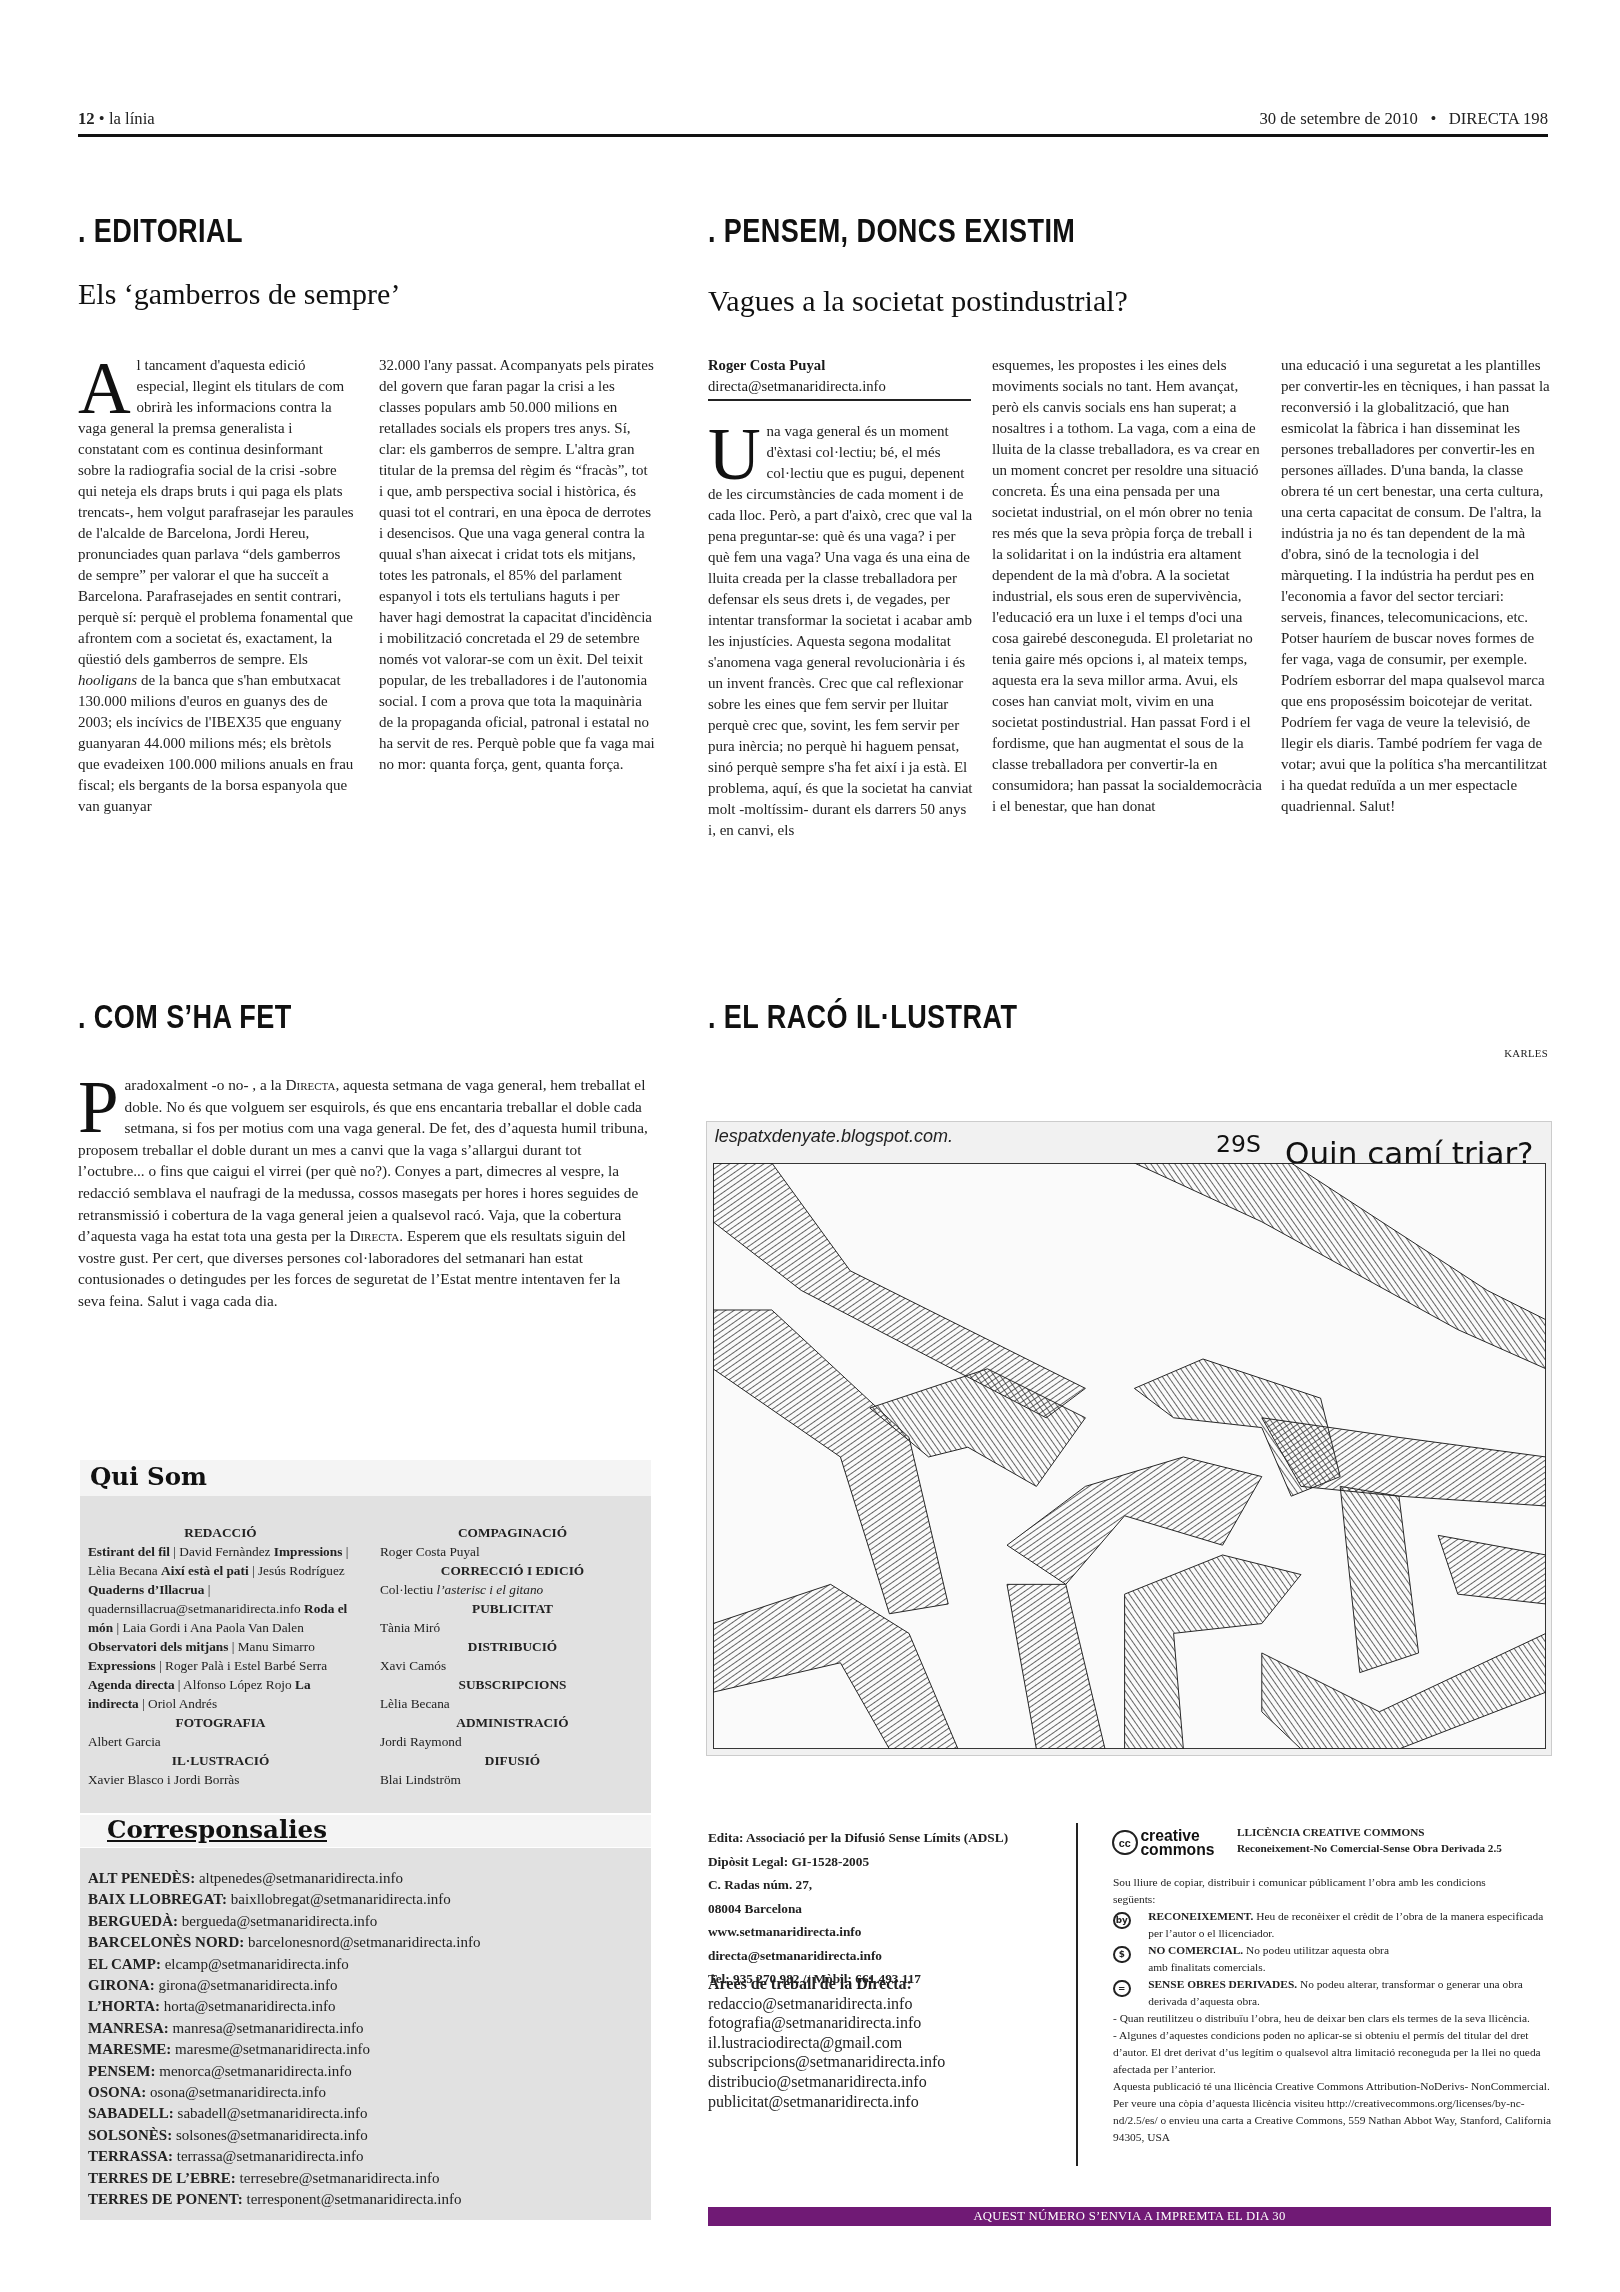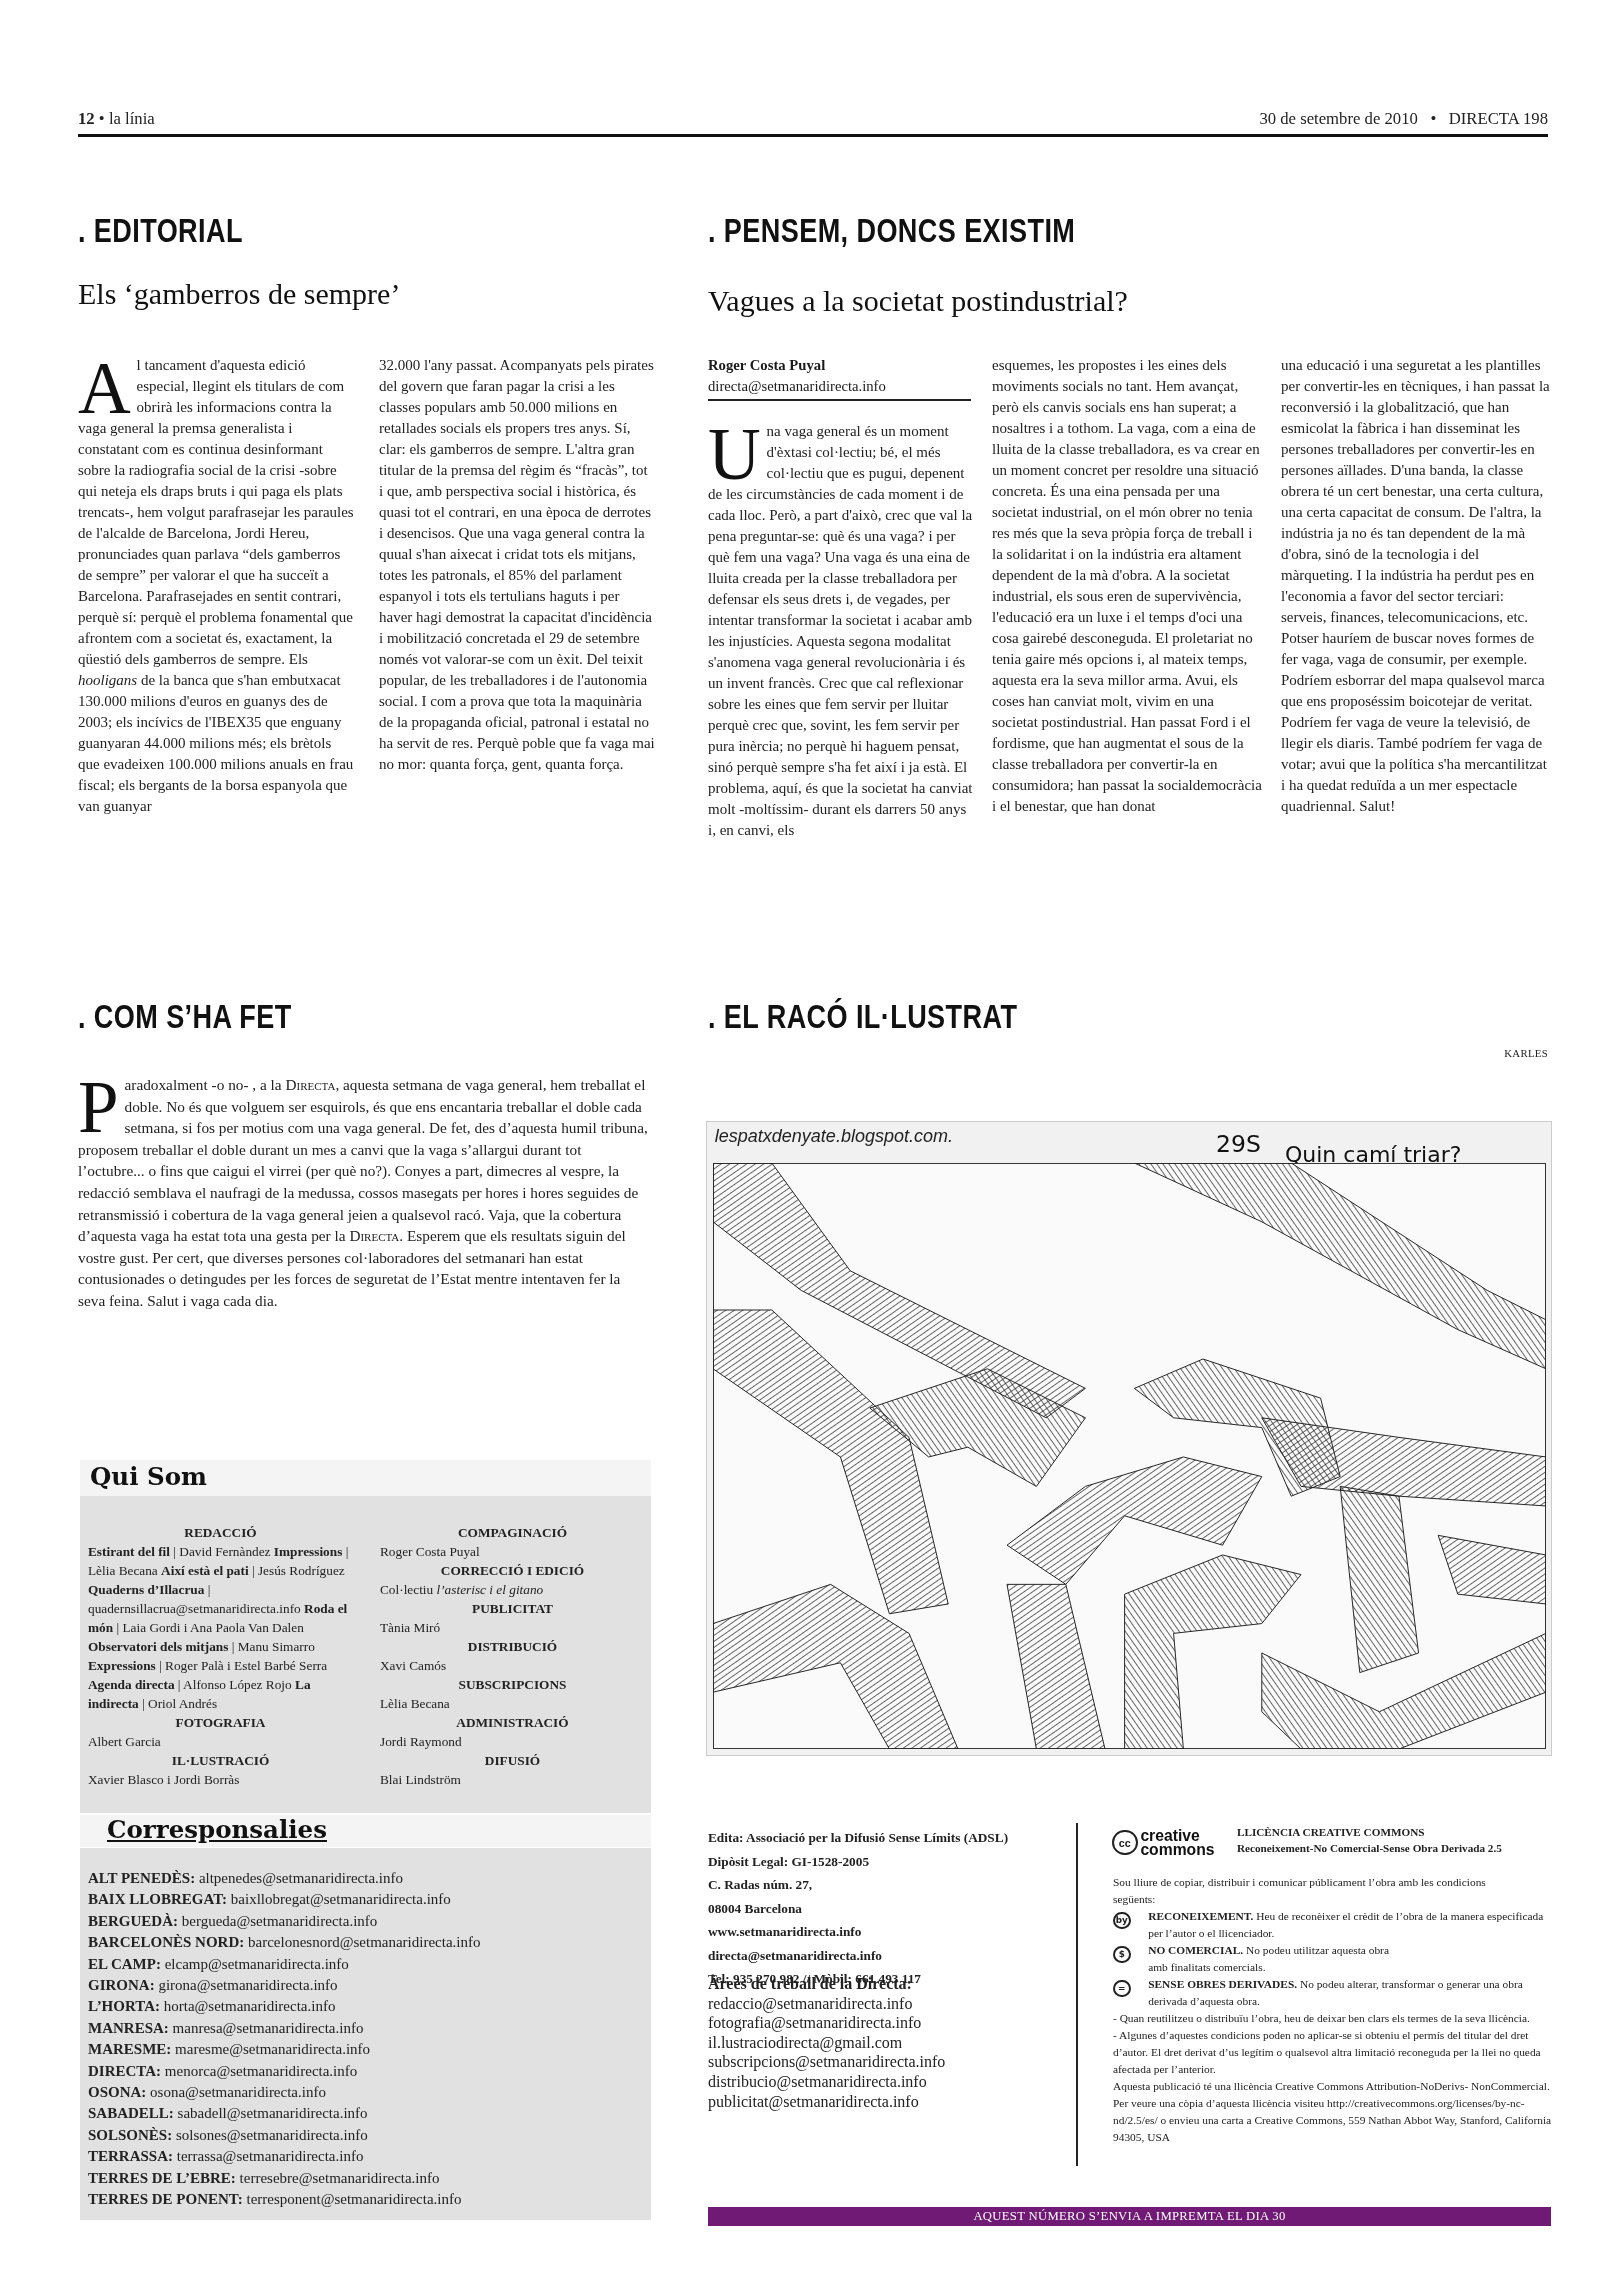--- a/index.html
+++ b/index.html
@@ -20,21 +20,21 @@
   .byline .name { font-weight: bold; }
   .byline-rule { position: absolute; left: 708px; top: 399px; width: 263px; height: 1.5px; background: #222; }
 
   .smallcaps { font-variant: small-caps; }
 
   .credit { position: absolute; right: 72px; top: 1047px; font-family: "Liberation Serif", serif; font-size: 10.8px; letter-spacing: 0.3px; color: #222; }
 
   .cartoon { position: absolute; left: 706px; top: 1121px; width: 846px; height: 635px; background: #f1f1f1; border: 1px solid #ccc; overflow: hidden; }
   .cartoon .url { position: absolute; left: 7.8px; top: 3.9px; font-family: Liberation Sans, sans-serif; font-style: italic; font-size: 18px; color: #222; }
   .cartoon .num { position: absolute; left: 477px; top: 7.8px; font-family: "DejaVu Sans", sans-serif; font-size: 23.5px; color: #111; margin-left: 32px; }
-  .cartoon .q { position: absolute; left: 578px; top: 20px; font-family: "DejaVu Sans", sans-serif; font-size: 22px; color: #111; text-align: right; }
+  .cartoon .q { position: absolute; left: 578px; top: 13px; font-family: "DejaVu Sans", sans-serif; font-size: 31px; color: #111; text-align: right; }
   .cartoon svg { position: absolute; left: 5.9px; top: 41px; }
 
   .qs-box { position: absolute; left: 80px; top: 1460px; width: 571px; height: 353px; background: #e1e1e1; }
   .qs-title-bar { position: absolute; left: 80px; top: 1460px; width: 571px; height: 36px; background: #f4f4f4; }
   .box-title { position: absolute; font-family: "DejaVu Serif", serif; font-weight: bold; font-size: 24.5px; color: #111; }
   .qs-col { position: absolute; font-family: "Liberation Serif", serif; font-size: 13.3px; line-height: 19px; color: #222; }
   .qs-col .h { font-weight: bold; text-align: center; }
   .qs-col b { font-weight: bold; }
 
   .corr-title-bar { position: absolute; left: 80px; top: 1815px; width: 571px; height: 32px; background: #f4f4f4; }
@@ -178,21 +178,21 @@
 <div class="corr-list">
   <div><span class="lbl">ALT PENEDÈS:</span><span> altpenedes@setmanaridirecta.info</span></div>
   <div><span class="lbl">BAIX LLOBREGAT:</span><span> baixllobregat@setmanaridirecta.info</span></div>
   <div><span class="lbl">BERGUEDÀ:</span><span> bergueda@setmanaridirecta.info</span></div>
   <div><span class="lbl">BARCELONÈS NORD:</span><span> barcelonesnord@setmanaridirecta.info</span></div>
   <div><span class="lbl">EL CAMP:</span><span> elcamp@setmanaridirecta.info</span></div>
   <div><span class="lbl">GIRONA:</span><span> girona@setmanaridirecta.info</span></div>
   <div><span class="lbl">L’HORTA:</span><span> horta@setmanaridirecta.info</span></div>
   <div><span class="lbl">MANRESA:</span><span> manresa@setmanaridirecta.info</span></div>
   <div><span class="lbl">MARESME:</span><span> maresme@setmanaridirecta.info</span></div>
-  <div><span class="lbl">DIRECTA:</span><span> menorca@setmanaridirecta.info</span></div>
+  <div><span class="lbl">PENSEM:</span><span> menorca@setmanaridirecta.info</span></div>
   <div><span class="lbl">OSONA:</span><span> osona@setmanaridirecta.info</span></div>
   <div><span class="lbl">SABADELL:</span><span> sabadell@setmanaridirecta.info</span></div>
   <div><span class="lbl">SOLSONÈS:</span><span> solsones@setmanaridirecta.info</span></div>
   <div><span class="lbl">TERRASSA:</span><span> terrassa@setmanaridirecta.info</span></div>
   <div><span class="lbl">TERRES DE L’EBRE:</span><span> terresebre@setmanaridirecta.info</span></div>
   <div><span class="lbl">TERRES DE PONENT:</span><span> terresponent@setmanaridirecta.info</span></div>
 </div>
 
 <div class="edita">
   <div>Edita: Associació per la Difusió Sense Límits (ADSL)</div>

